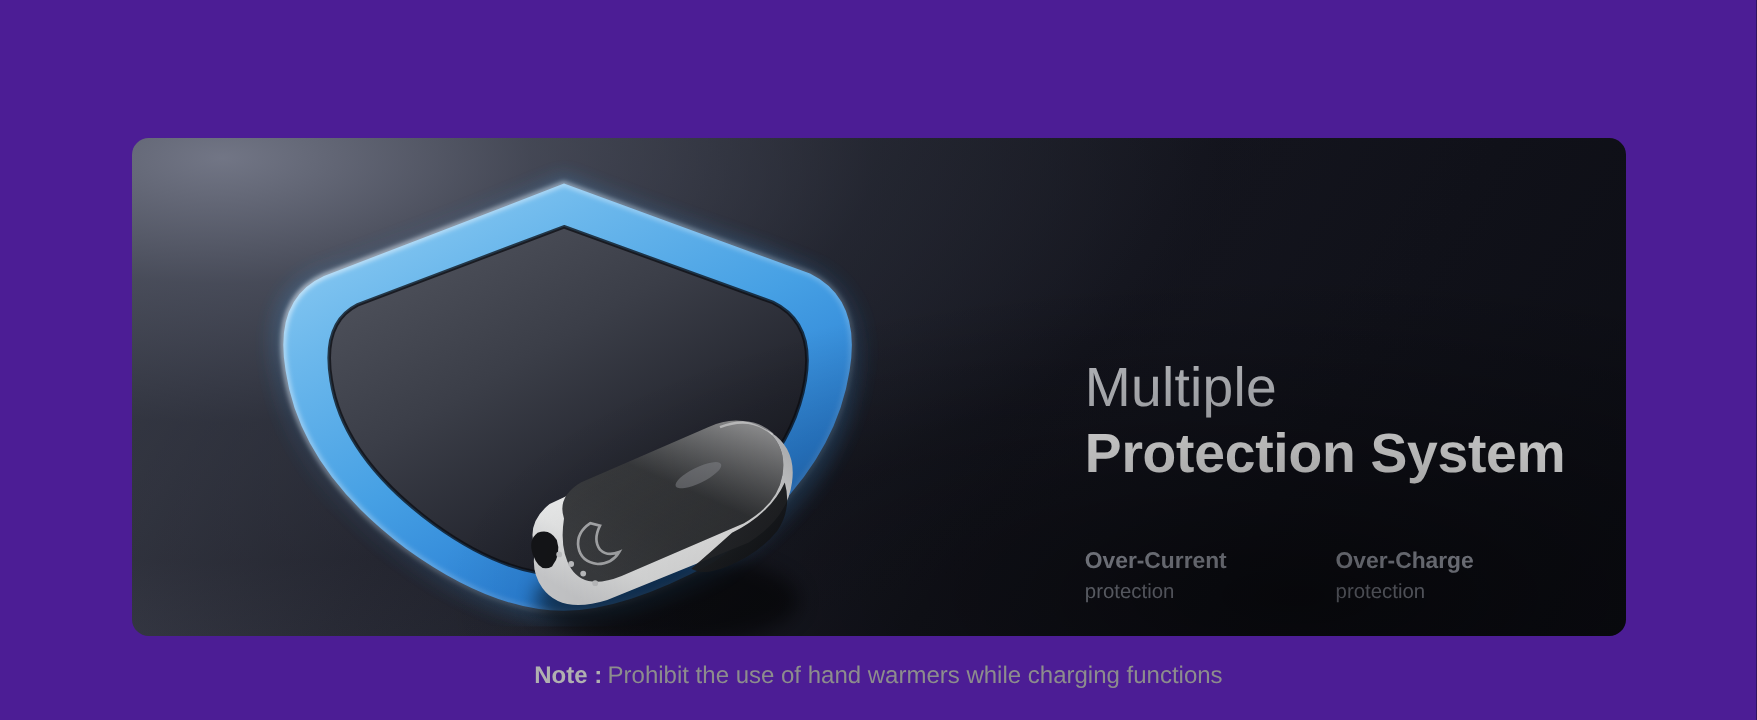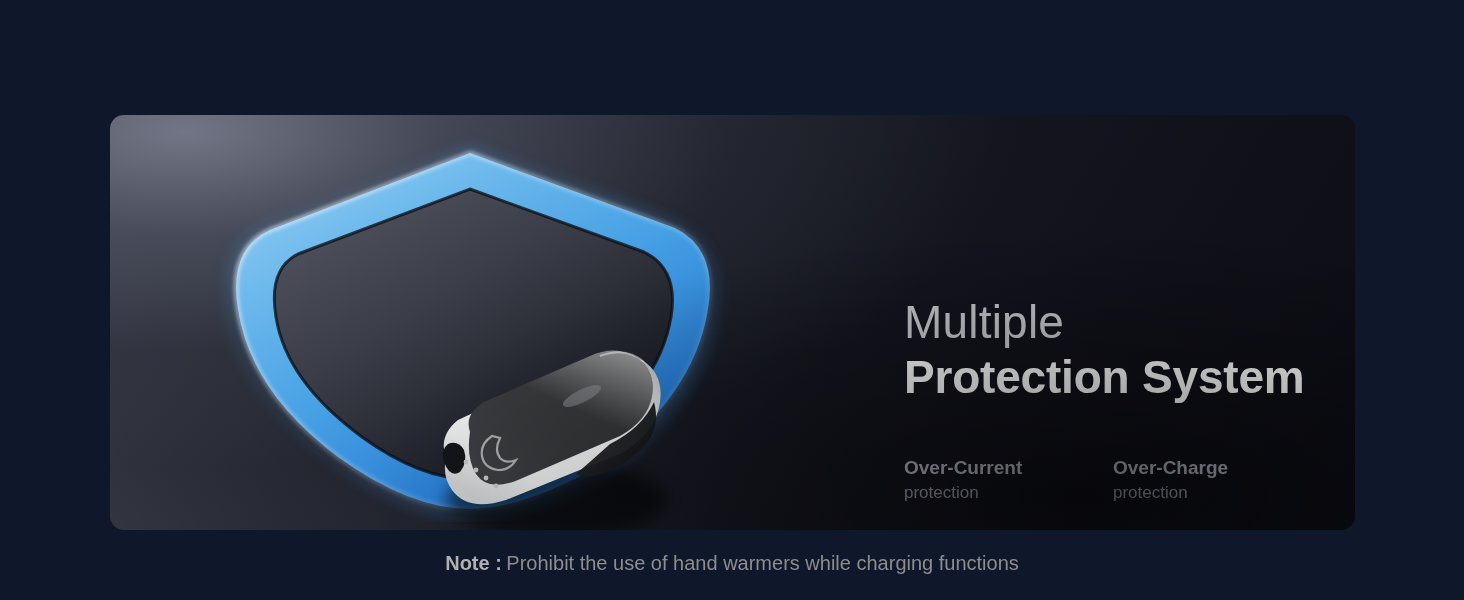--- a/index.html
+++ b/index.html
@@ -12,21 +12,21 @@
     height: 600px;
     overflow: hidden;
     font-family: "Liberation Sans", sans-serif;
     -webkit-font-smoothing: antialiased;
   }
 
   #stage {
     position: relative;
     width: 1464px;
     height: 600px;
-    background: #0f172a;
+    background: #4c1d95;
   }
 
   
   .hero-panel {
     position: absolute;
     left: 110px;
     top: 115px;
     width: 1245px;
     height: 415px;
     border-radius: 14px;

